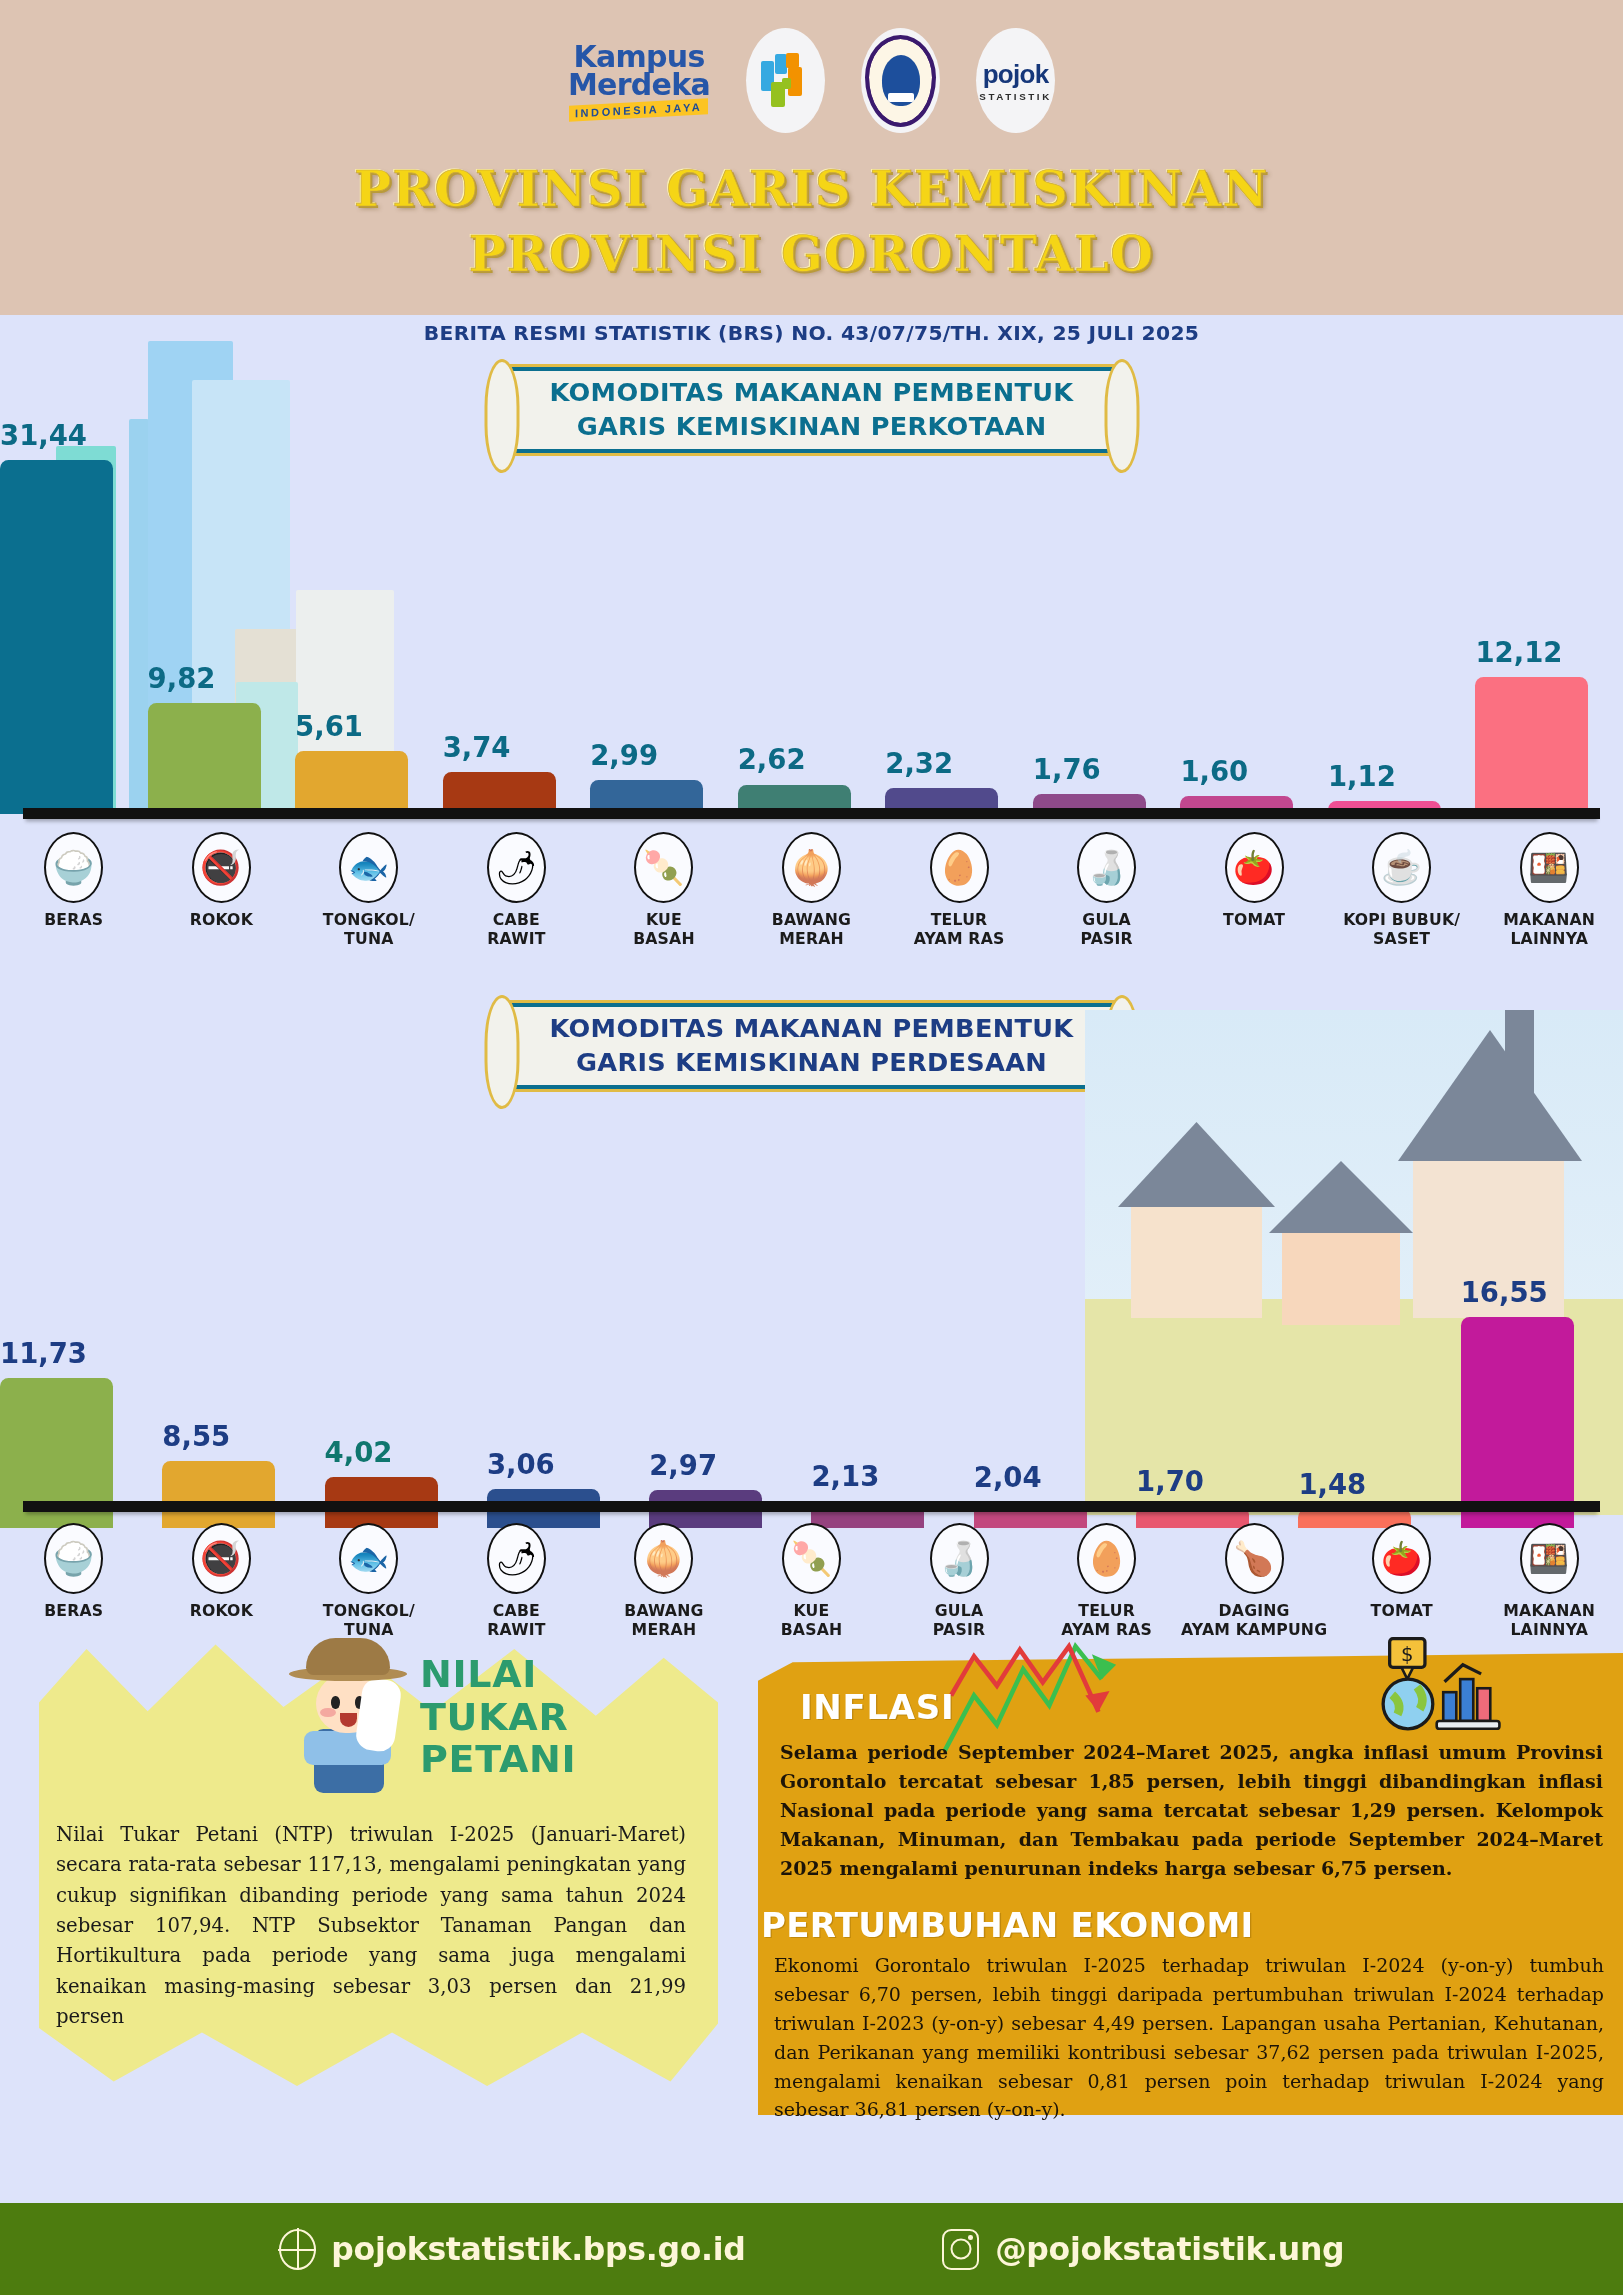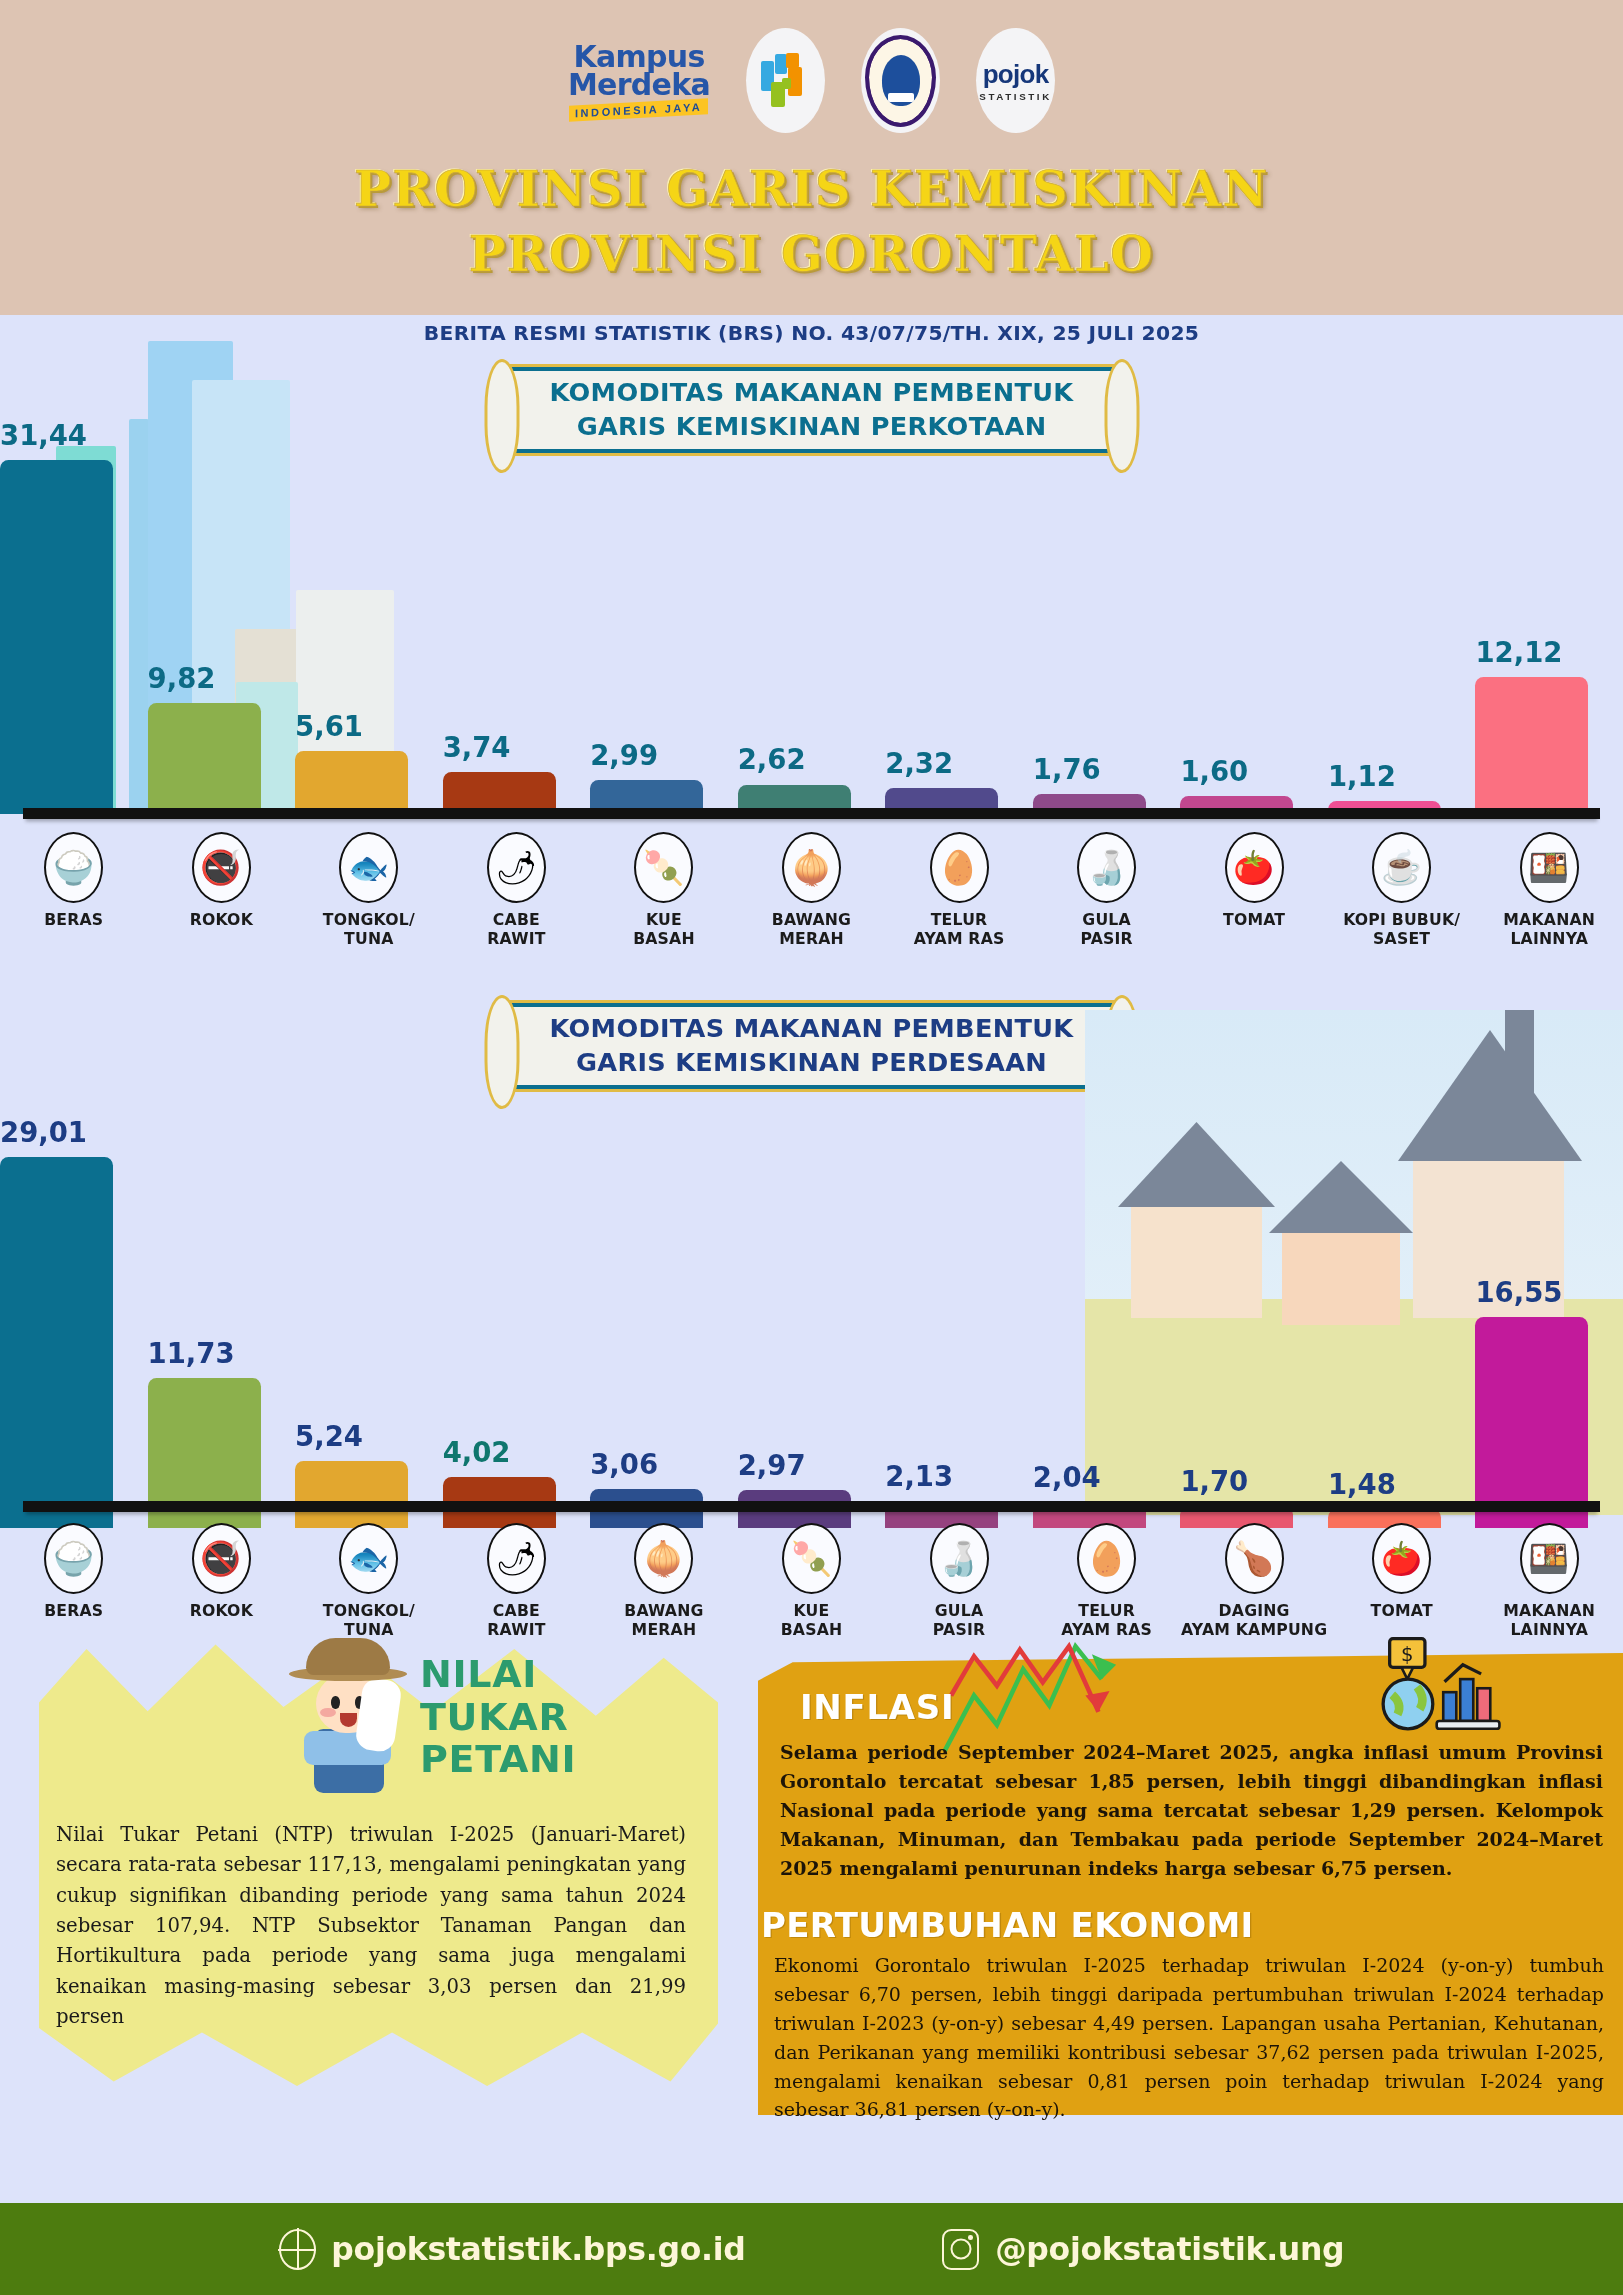--- a/index.html
+++ b/index.html
@@ -408,29 +408,25 @@
   <div class="v-house" style="left:197px;bottom:190px;width:118px;height:98px;background:#f7d7bc;"></div>
   <div class="v-roof" style="left:184px;bottom:282px;width:144px;height:72px;clip-path:polygon(50% 0,100% 100%,0 100%);"></div>
   <div class="v-house" style="left:328px;bottom:197px;width:151px;height:171px;background:#f3e3d2;"></div>
   <div class="v-roof" style="left:313px;bottom:354px;width:184px;height:131px;clip-path:polygon(50% 0,100% 100%,0 100%);"></div>
   <div class="v-roof" style="left:420px;bottom:394px;width:29px;height:111px;"></div>
 </div>
 
 <div class="chart" id="chart-rural">
   <div class="bars" id="rural-bars" style="top:1115px;height:413px;">
       <div class="barcell">
-        <div class="barval" style="color: rgb(29, 61, 132);">29,01</div>
-        <div class="bar" style="height: 371px; background: rgb(11, 111, 143);"></div>
-      </div>
-      <div class="barcell">
         <div class="barval" style="color: rgb(29, 61, 132);">11,73</div>
         <div class="bar" style="height: 150px; background: rgb(140, 176, 76);"></div>
       </div>
       <div class="barcell">
-        <div class="barval" style="color: rgb(29, 61, 132);">5,24</div>
+        <div class="barval" style="color: rgb(29, 61, 132);">8,55</div>
         <div class="bar" style="height: 67px; background: rgb(226, 167, 47);"></div>
       </div>
       <div class="barcell">
         <div class="barval" style="color: #0f766e;">4,02</div>
         <div class="bar" style="height: 51px; background: rgb(167, 57, 19);"></div>
       </div>
       <div class="barcell">
         <div class="barval" style="color: rgb(29, 61, 132);">3,06</div>
         <div class="bar" style="height: 39px; background: rgb(43, 79, 142);"></div>
       </div>

